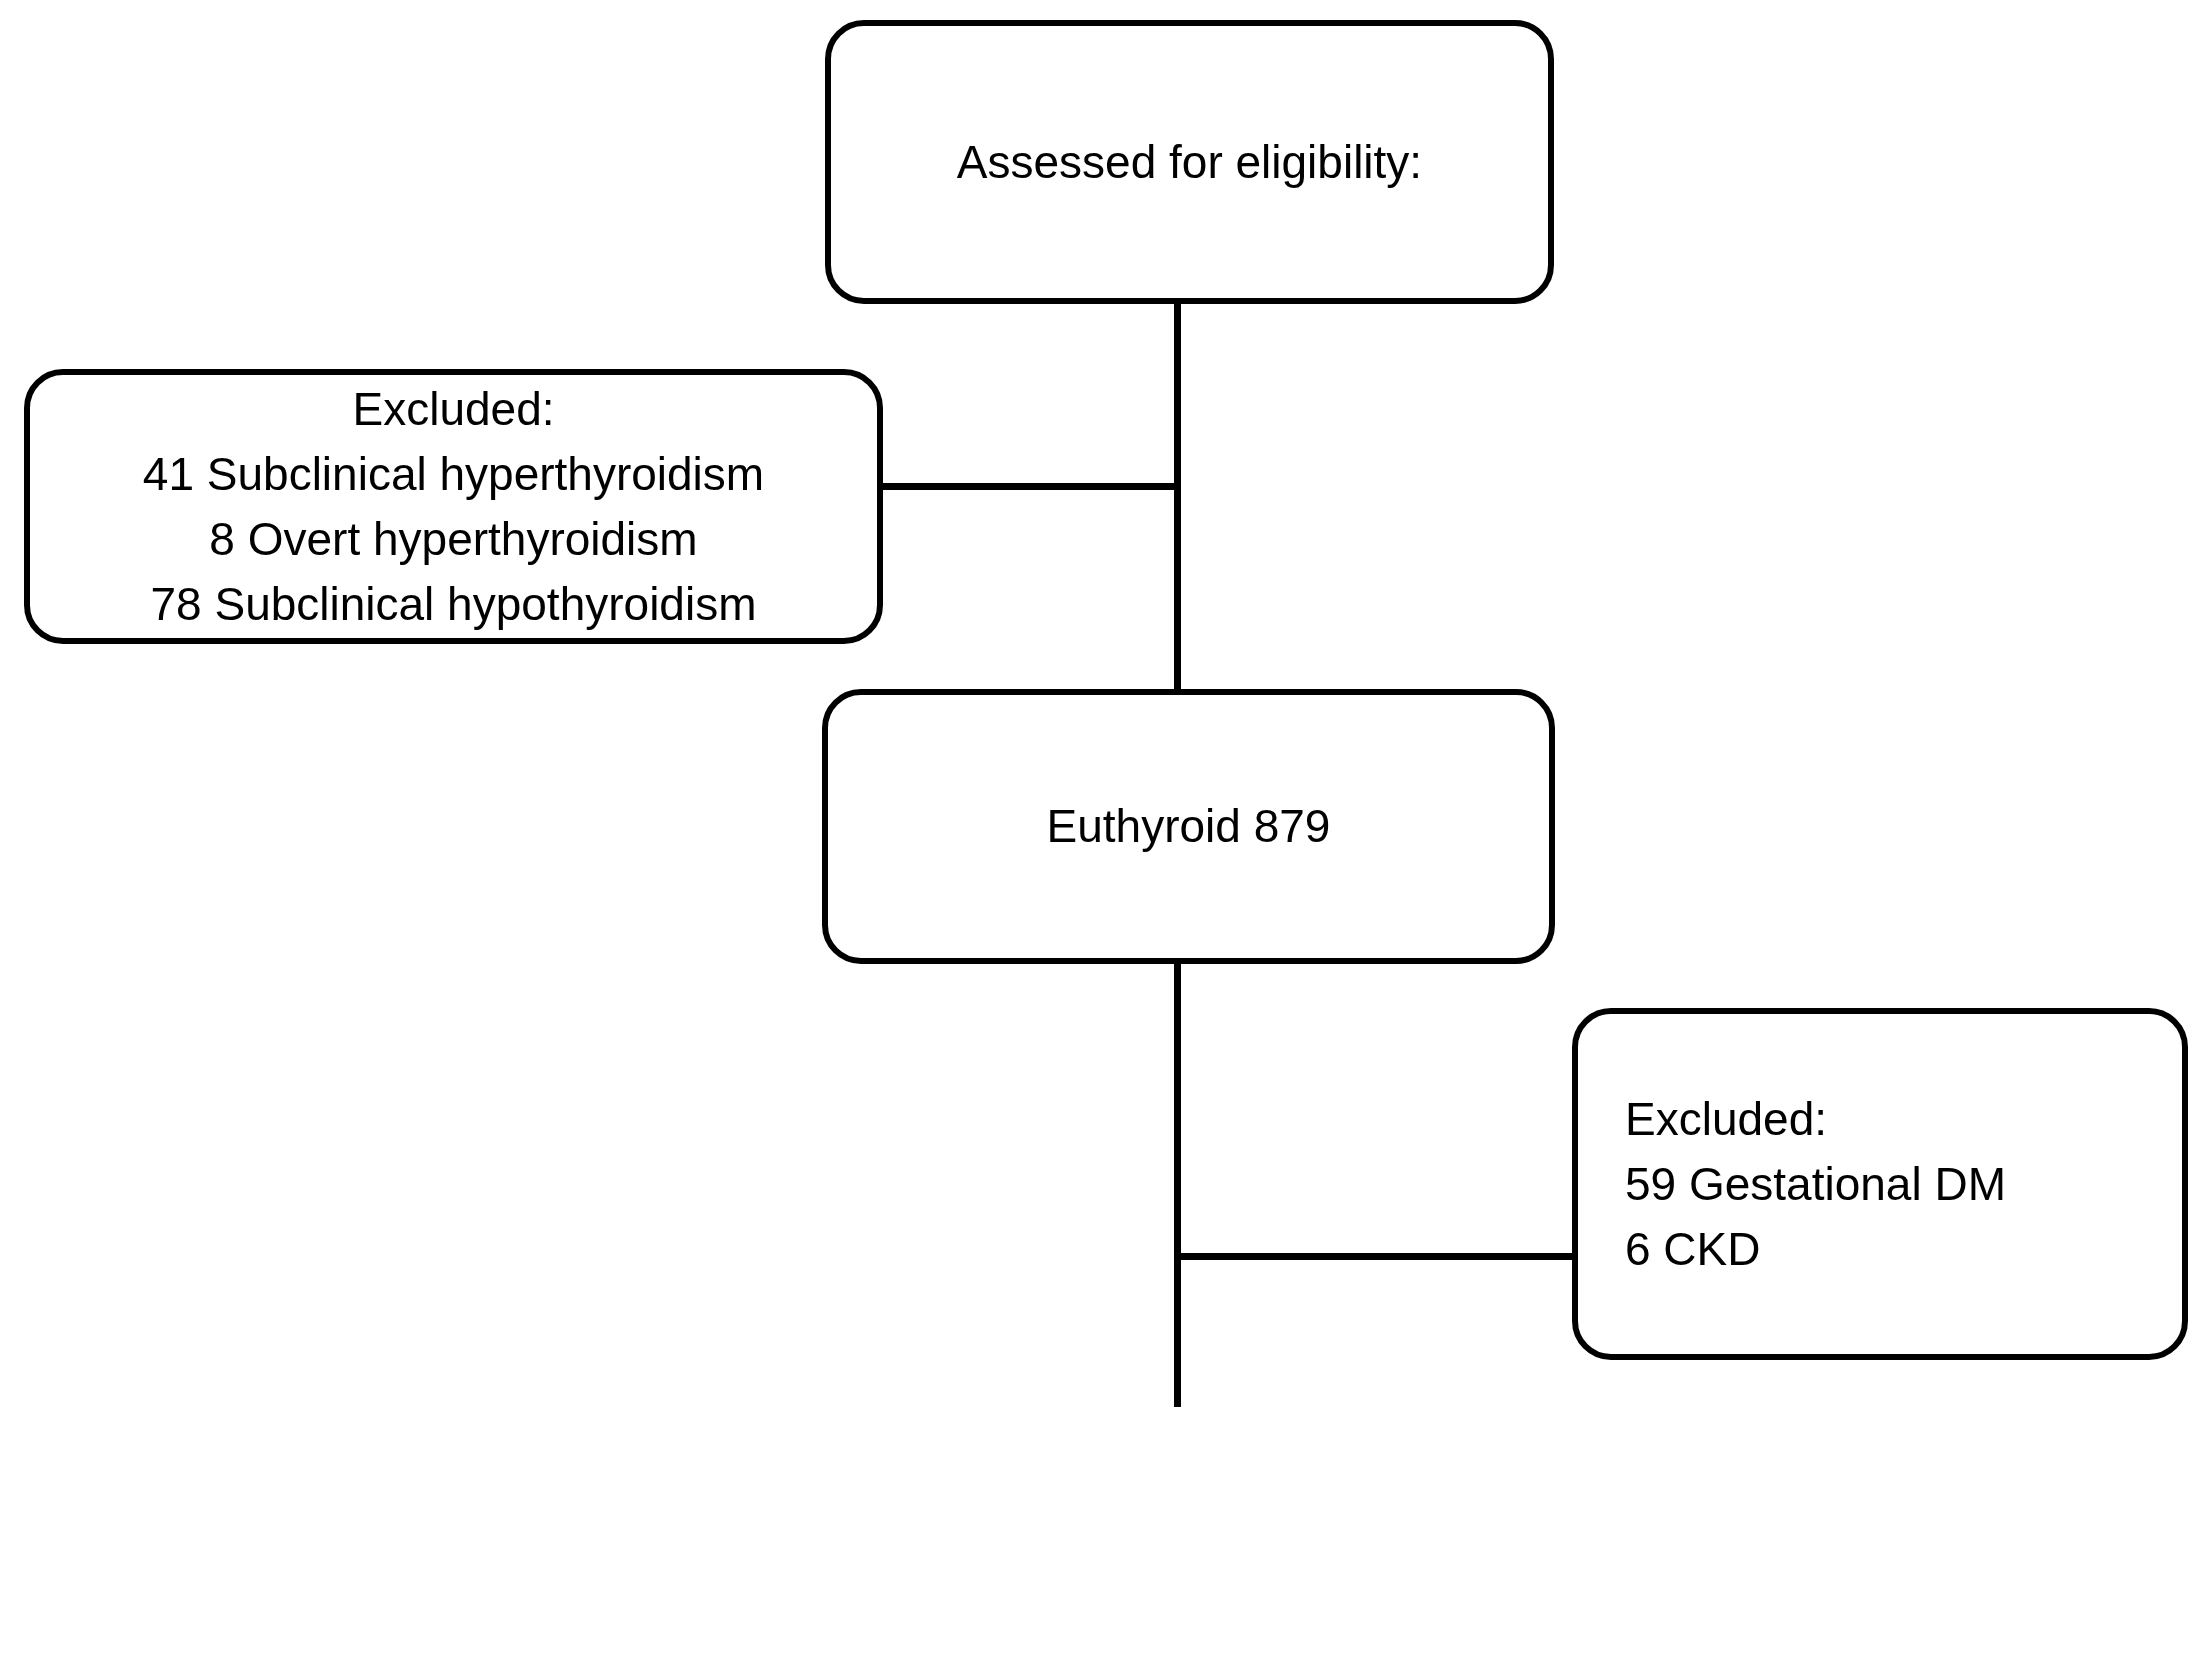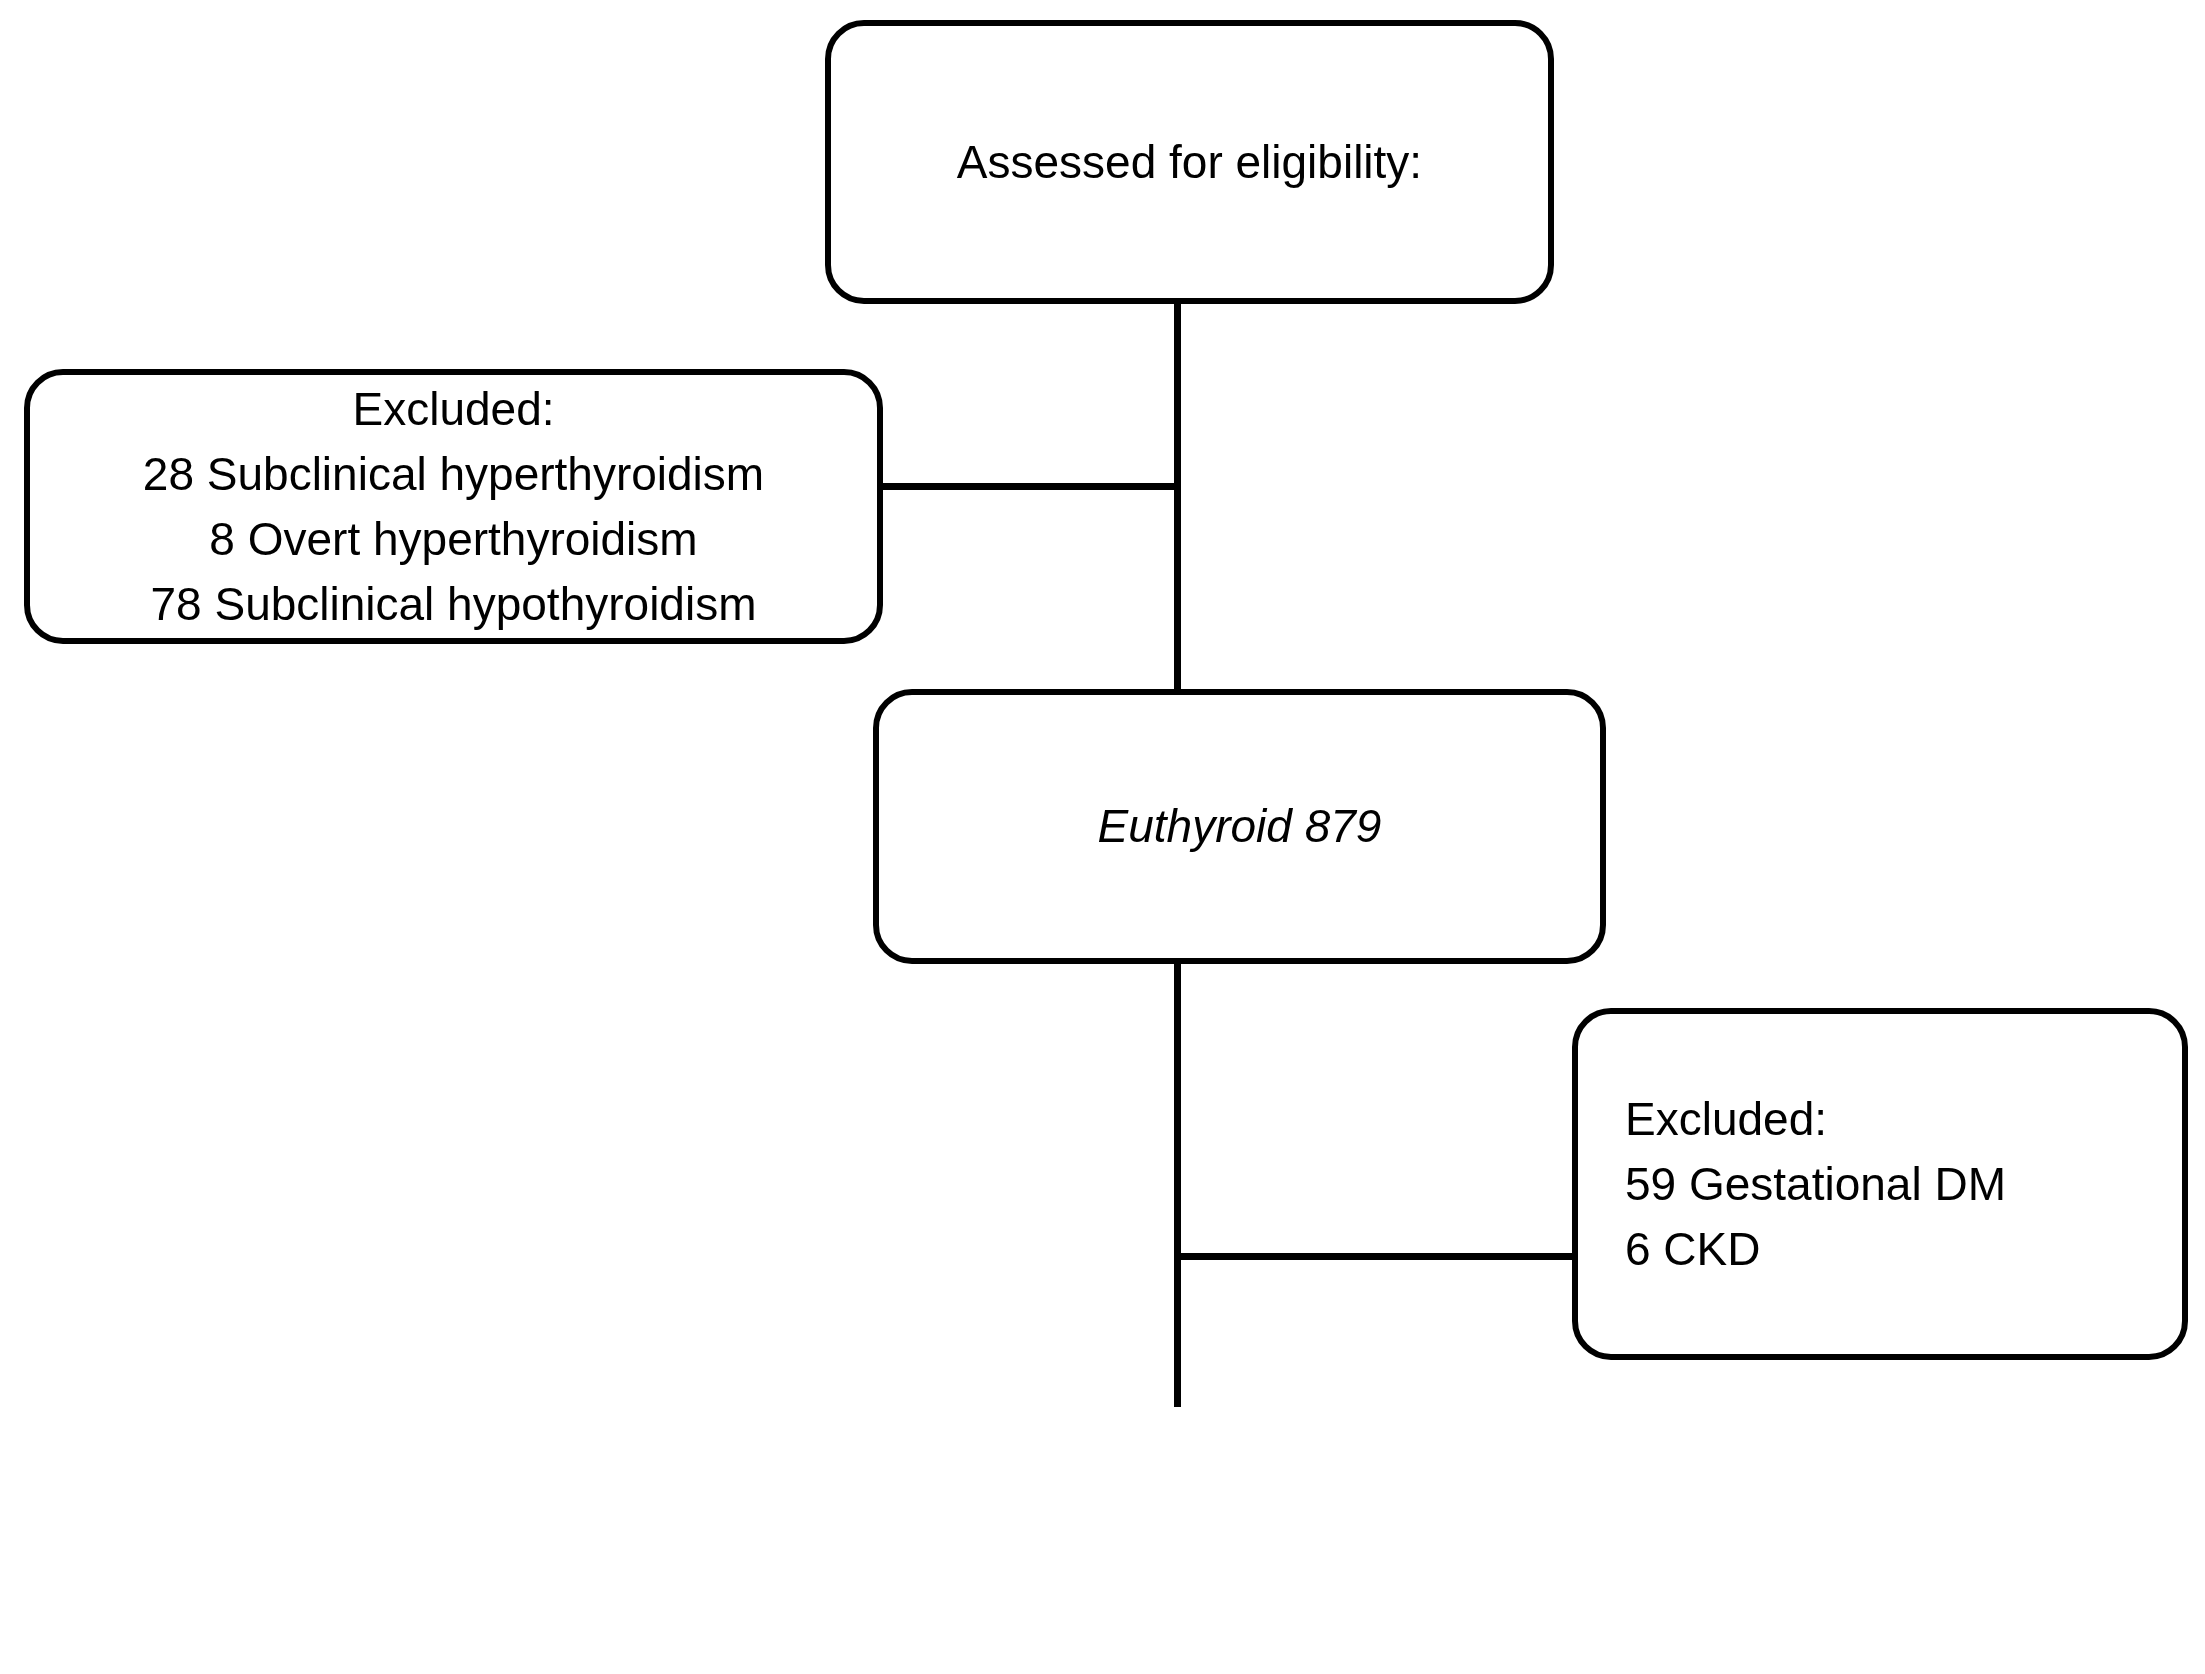--- a/index.html
+++ b/index.html
@@ -43,21 +43,21 @@
     padding-right: 16px;
   }
   .connector {
     position: absolute;
     background: var(--line-color);
     z-index: 1;
   }
   
   #box-assessed        { left: 825px; top: 20px;   width: 729px;  height: 284px; }
   #box-excl-thyroid    { left: 24px;   top: 369px;  width: 859px; height: 275px; }
-  #box-euthyroid       { left: 873px; top: 689px;  width: 733px;  height: 275px; font-style: italic; }
+  #box-euthyroid       { left: 822px; top: 689px;  width: 733px;  height: 275px; }
   #box-excl-dm         { left: 1572px; top: 1008px; width: 616px;  height: 352px; }
   #box-analyzed        { left: 854px; top: 1407px; width: 735px;  height: 261px; }
 
   #conn-v-top          { left: 1174px; top: 304px;  width: 6.5px;   height: 385px; }
   #conn-h-left         { left: 883px; top: 483px;  width: 297px; height: 6.5px; }
   #conn-v-bottom       { left: 1174px; top: 964px; width: 6.5px;   height: 443px; }
   #conn-h-right        { left: 1177px; top: 1253px; width: 395px; height: 6.5px; }
 </style>
 </head>
 <body>
@@ -68,21 +68,21 @@
   <div class="connector" id="conn-h-left"></div>
   <div class="connector" id="conn-v-bottom"></div>
   <div class="connector" id="conn-h-right"></div>
 
   <div class="node" id="box-assessed">
     <div class="line">Assessed for eligibility:</div>
   </div>
 
   <div class="node" id="box-excl-thyroid">
     <div class="line">Excluded:</div>
-    <div class="line">28 Subclinical hyperthyroidism</div>
+    <div class="line">41 Subclinical hyperthyroidism</div>
     <div class="line">8 Overt hyperthyroidism</div>
     <div class="line">78 Subclinical hypothyroidism</div>
   </div>
 
   <div class="node" id="box-euthyroid">
     <div class="line">Euthyroid 879</div>
   </div>
 
   <div class="node align-left" id="box-excl-dm">
     <div class="line">Excluded:</div>

